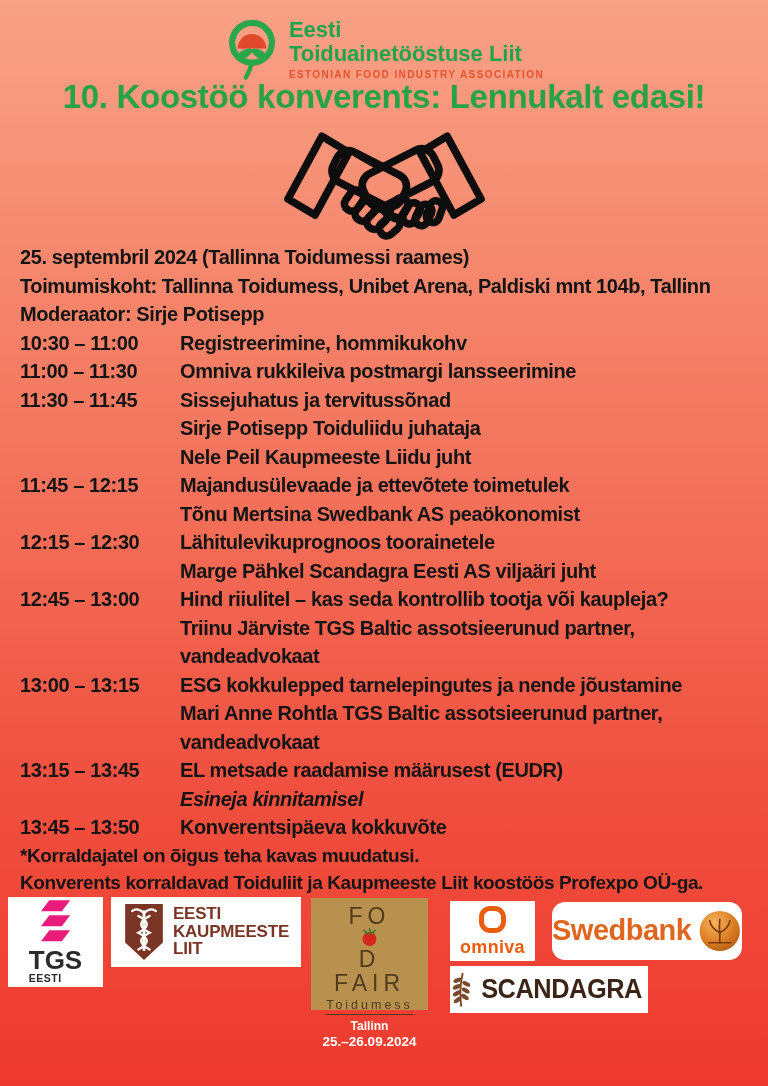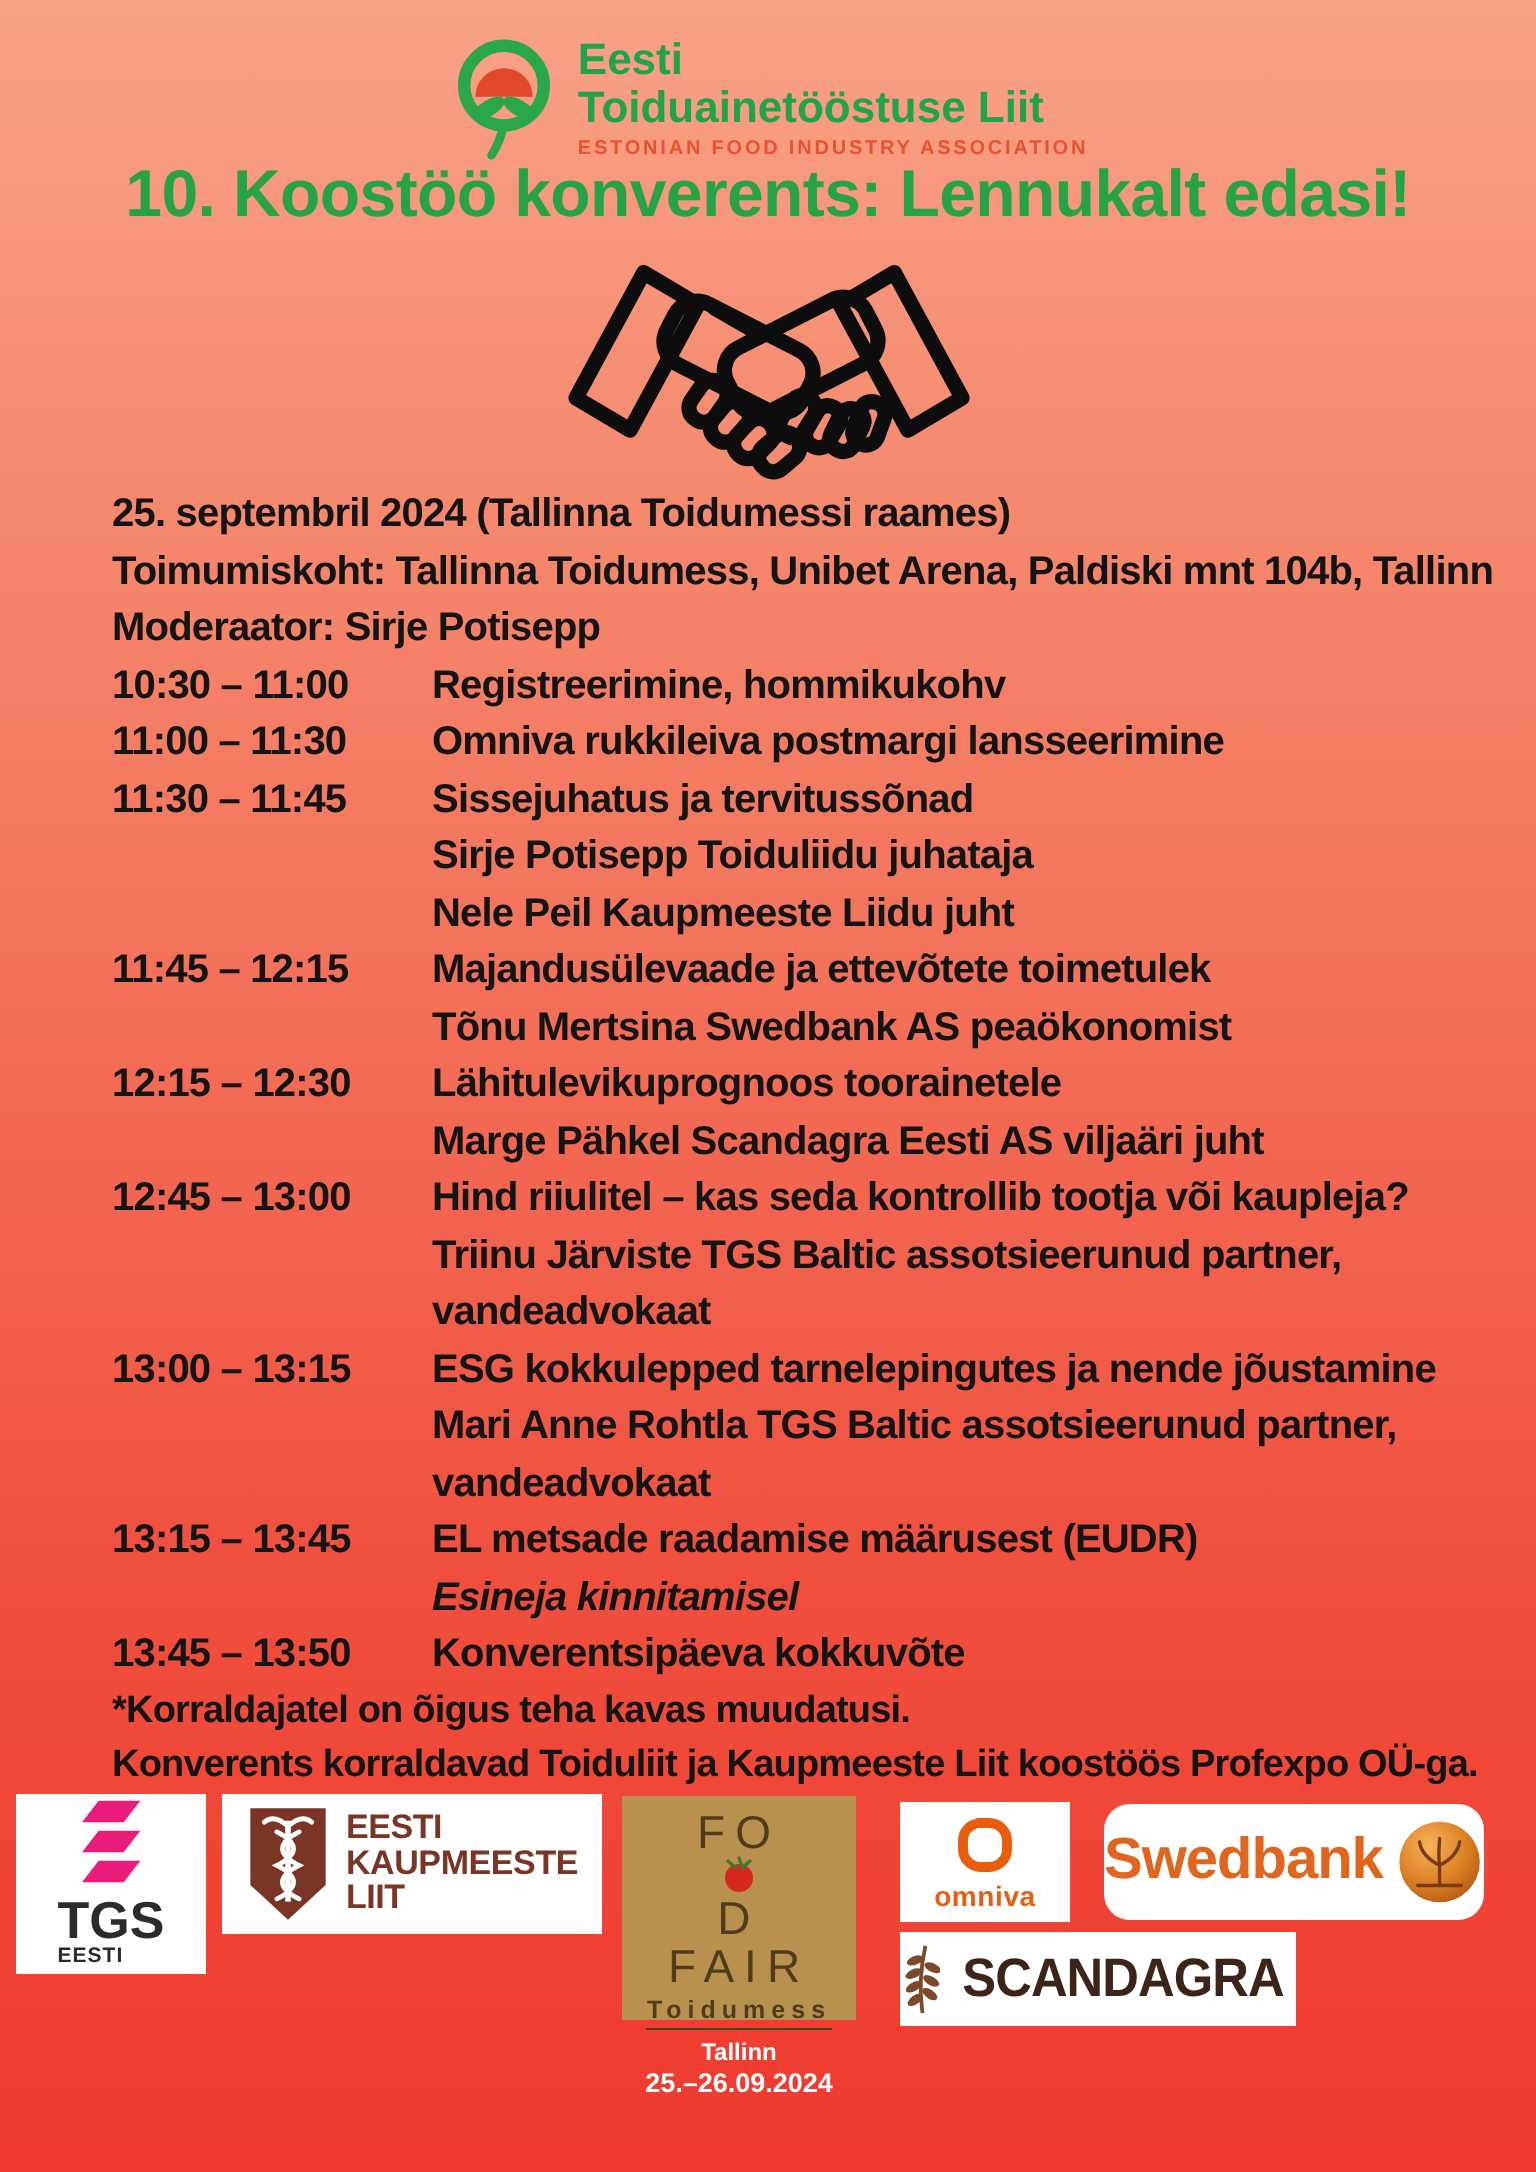--- a/index.html
+++ b/index.html
@@ -13,43 +13,43 @@
   .logo-row{ display:flex; justify-content:center; align-items:flex-start; gap:9px; padding-top:12px; height:76px; }
   .logo-mark{ width:56px; height:74px; flex:none; }
   .logo-text{ padding-top:6px; }
   .logo-l1,.logo-l2{ color:#1fa44c; font-size:22px; line-height:24px; font-weight:800; }
   .logo-l3{ color:#e6532f; font-size:10px; letter-spacing:1.4px; margin-top:3px; }
   
   .title{ margin-top:2px; text-align:center; color:#27a347; font-size:33px; line-height:38px; white-space:nowrap; letter-spacing:-0.3px; }
   
   .handshake{ height:127px; display:flex; justify-content:center; align-items:center; }
   
-  .body-text{ padding:0 20px; color:#141414;margin-left:36px; }
+  .body-text{ padding:0 20px; color:#141414; }
   .intro div, .row{ line-height:28.5px; font-size:20px; letter-spacing:-0.4px; white-space:nowrap; }
   .row{ display:flex; }
   .row .time{ width:160px; flex:none; }
   .row .content{ flex:1; }
   .row .content div{ line-height:28.5px; white-space:nowrap; }
   .row .content div.italic{ font-style:italic; }
   .note,.organizers{ font-size:19px; line-height:27px; letter-spacing:-0.4px; white-space:nowrap; }
   
   .sponsors{ position:relative; height:124px; }
   .sp-box{ position:absolute; background:#ffffff; display:flex; align-items:center; justify-content:center; }
   .sp-tgs{ left:8px; top:1px; width:95px; height:90px; flex-direction:column; gap:3px; }
   .tgs-name{ color:#2b2b2b; font-size:26px; line-height:24px; }
   .tgs-sub{ color:#2b2b2b; font-size:10.5px; letter-spacing:0.5px; }
   .sp-kaup{ left:111px; top:1px; width:190px; height:70px; gap:8px; }
   .kaup-text div{ color:#7a3524; font-size:17px; line-height:17.5px; letter-spacing:-0.2px; }
   .sp-food{ left:311px; top:2px; width:117px; height:112px; background:#b8914e; flex-direction:column; justify-content:flex-start; padding-top:6px; }
   .food-word{ display:flex; align-items:center; justify-content:center; color:#503c1c; font-weight:400; font-size:23px; line-height:24px; letter-spacing:5px;flex-direction:column; }
-  .food-toidumess{ color:#503c1c; font-weight:700; font-size:12.5px; letter-spacing:3px; border-bottom:1.5px solid #503c1c; padding-bottom:2px; margin-top:3px; }
+  .food-toidumess{ color:#503c1c; font-weight:400; font-size:12.5px; letter-spacing:3px; border-bottom:1.5px solid #503c1c; padding-bottom:2px; margin-top:3px; }
   .food-city{ color:#ffffff; font-size:12px; margin-top:4px; }
   .food-date{ color:#ffffff; font-size:13.5px; margin-top:1px; }
   .sp-omniva{ left:450px; top:5px; width:85px; height:60px; flex-direction:column; gap:1px; }
-  .omniva-label{ color:#e95d0f; font-size:14px; letter-spacing:0.3px; }
+  .omniva-label{ color:#e95d0f; font-size:18px; letter-spacing:0.3px; }
   .sp-swed{ left:552px; top:6px; width:190px; height:58px; gap:7px;border-radius:13px; }
   .swed-label{ color:#e0661f; font-size:29px; letter-spacing:-0.5px; }
   .sp-scand{ left:450px; top:70px; width:198px; height:47px; gap:6px; }
   .scand-label{ color:#3c2418; font-size:27px; letter-spacing:-0.5px; transform:scaleX(0.94); }
 </style>
 </head>
 <body>
 
 <div class="poster">
 

